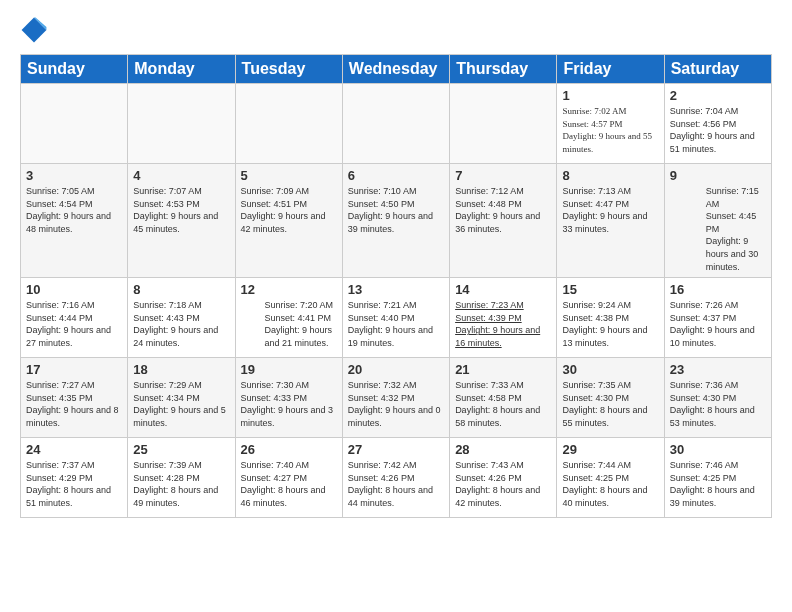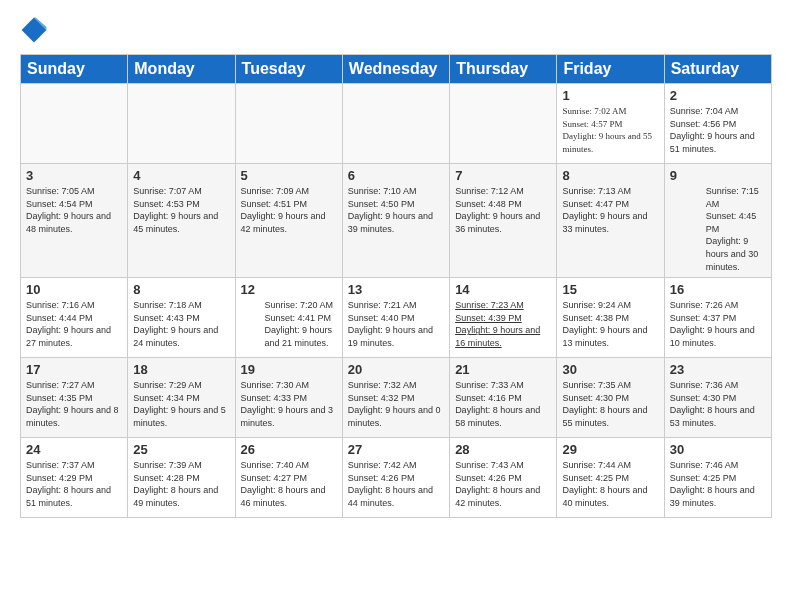--- a/index.html
+++ b/index.html
@@ -263,21 +263,21 @@
           </td>
           <td>
             <span class="day-num">20</span>
             <div class="day-info" style="white-space: pre-line;">Sunrise: 7:32 AM
 Sunset: 4:32 PM
 Daylight: 9 hours and 0 minutes.</div>
           </td>
           <td>
             <span class="day-num">21</span>
             <div class="day-info" style="white-space: pre-line;">Sunrise: 7:33 AM
-Sunset: 4:16 PM
+Sunset: 4:58 PM
 Daylight: 8 hours and 58 minutes.</div>
           </td>
           <td>
             <span class="day-num">30</span>
             <div class="day-info" style="white-space: pre-line;">Sunrise: 7:35 AM
 Sunset: 4:30 PM
 Daylight: 8 hours and 55 minutes.</div>
           </td>
           <td>
             <span class="day-num">23</span>

